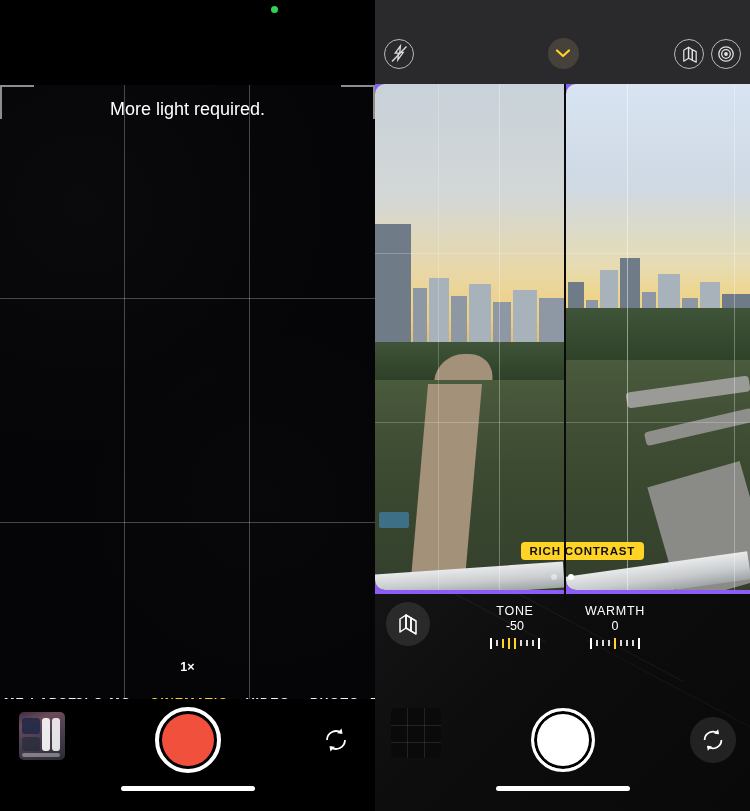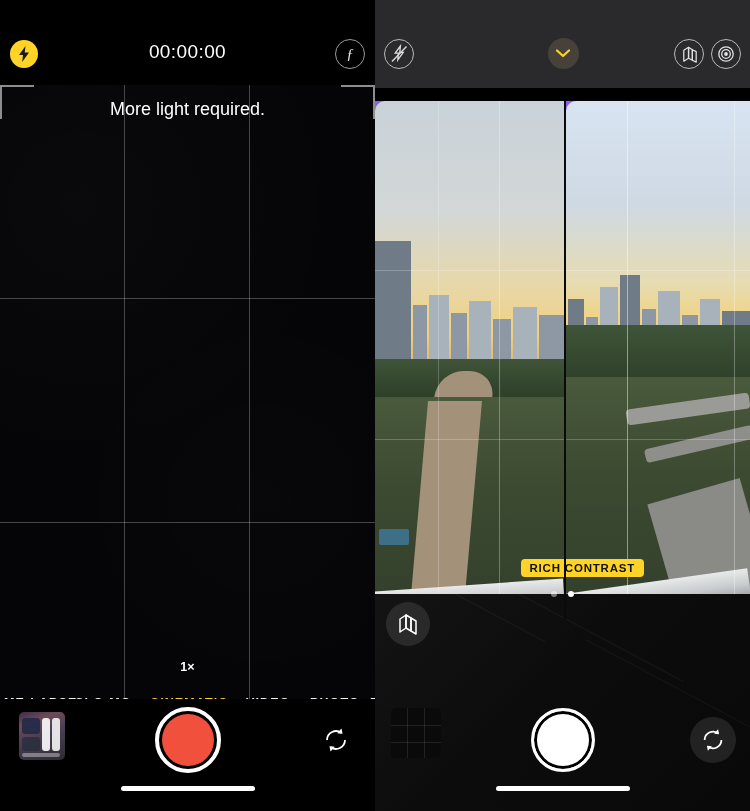--- a/index.html
+++ b/index.html
@@ -113,21 +113,21 @@
     border-radius: 50%; display: flex; align-items: center; justify-content: center;
   }
   .r-circle-outline { border: 1.3px solid #b9b9b9; }
   .chev-btn {
     position: absolute; left: 50%; margin-left: -15px; top: 38px;
     width: 31px; height: 31px; border-radius: 50%; background: #46413a;
     display: flex; align-items: center; justify-content: center;
   }
 
   .photo-area {
-    position: absolute; top: 101px; left: 0; width: 375px; height: 518px;
+    position: absolute; top: 84px; left: 0; width: 375px; height: 518px;
     overflow: hidden; background: #8b5cf6;
   }
   .pane {
     position: absolute; top: 0; height: 506px; overflow: hidden;
   }
   .pane-a { left: 0; width: 189px; border-radius: 10px 0 0 10px; }
   .pane-b { left: 191px; width: 184px; border-radius: 10px 0 0 10px; }
   .sky {
     position: absolute; left: 0; right: 0; top: 0; height: 300px;
   }
@@ -225,29 +225,20 @@
 </style>
 </head>
 <body>
 
 <div class="screens">
 
   <div class="phone">
 
     <div class="status-dot" style="left:271px"></div>
 
-    <div class="left-top">
-      <div class="flash-btn">
-        <svg width="14" height="16" viewBox="0 0 14 16">
-          <path d="M8.5 0 L2 9 L6 9 L5.2 16 L12 6.6 L7.7 6.6 Z" fill="#1a1a1a"></path>
-        </svg>
-      </div>
-      <div class="timer-text">00:00:00</div>
-      <div class="f-btn">ƒ</div>
-    </div>
 
     <div class="viewfinder">
       <div class="vf-noise"></div>
 
       <div class="grid-v" style="left:124px"></div>
       <div class="grid-v" style="left:249px"></div>
       <div class="grid-h" style="top:213px"></div>
       <div class="grid-h" style="top:437px"></div>
 
       <div class="corner" style="left:0;top:0">
@@ -411,21 +402,51 @@
       <div class="rb-streak" style="left:200px;top:90px;width:190px;height:1px;transform:rotate(28deg)"></div>
 
       <div class="filters-btn">
         <svg width="26" height="26" viewBox="0 0 26 26">
           <path d="M5 8 L11 4 L11 17 L5 21 Z" fill="none" stroke="#fff" stroke-width="1.5" stroke-linejoin="round"></path>
           <path d="M11 4 L16 7 L16 20 L11 17 Z" fill="none" stroke="#fff" stroke-width="1.5" stroke-linejoin="round"></path>
           <path d="M16 7 L21 10 L21 23 L16 20 Z" fill="none" stroke="#fff" stroke-width="1.5" stroke-linejoin="round"></path>
         </svg>
       </div>
 
-
+      <div class="adj-group" style="left:100px; top:10px; width:80px">
+        <div class="adj-label">TONE</div>
+        <div class="adj-value">-50</div>
+        <div class="ticks">
+          <i class="tk lg"></i>
+            <i class="tk sm"></i>
+            <i class="tk acs"></i>
+            <i class="tk ac"></i>
+          <i class="tk ac"></i>
+            <i class="tk sm"></i>
+            <i class="tk sm"></i>
+            <i class="tk sm"></i>
+            <i class="tk lg"></i>
+        </div>
+      </div>
+
+      <div class="adj-group" style="left:200px; top:10px; width:80px">
+        <div class="adj-label">WARMTH</div>
+        <div class="adj-value">0</div>
+        <div class="ticks">
+          <i class="tk lg"></i>
+            <i class="tk sm"></i>
+            <i class="tk sm"></i>
+            <i class="tk sm"></i>
+          <i class="tk ac"></i>
+            <i class="tk sm"></i>
+            <i class="tk sm"></i>
+            <i class="tk sm"></i>
+            <i class="tk lg"></i>
+        </div>
+      </div>
 
       <div class="thumb-dark">
         <div style="position:absolute;left:16px;top:0;width:1px;height:50px;background:rgba(255,255,255,.10)"></div>
         <div style="position:absolute;left:33px;top:0;width:1px;height:50px;background:rgba(255,255,255,.10)"></div>
         <div style="position:absolute;left:0;top:17px;width:50px;height:1px;background:rgba(255,255,255,.10)"></div>
         <div style="position:absolute;left:0;top:34px;width:50px;height:1px;background:rgba(255,255,255,.10)"></div>
       </div>
 
       <div class="shutter-photo"></div>
 

